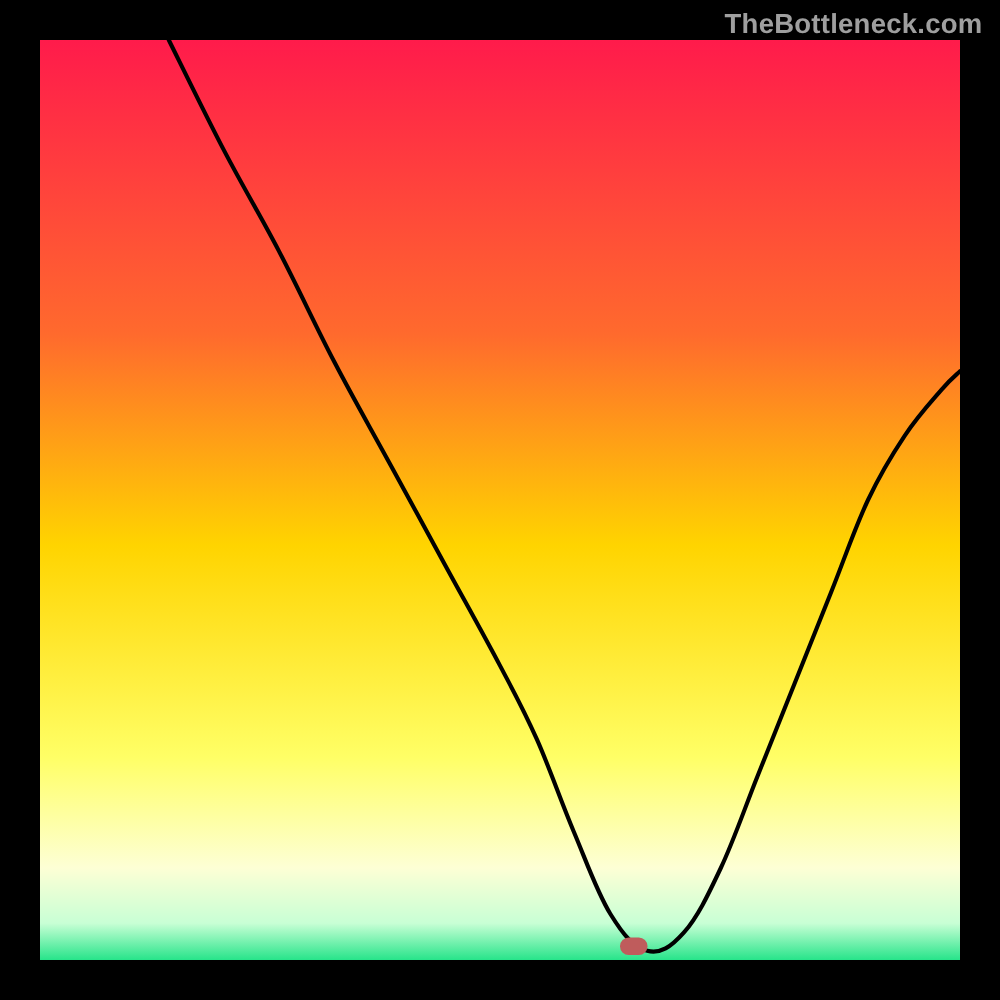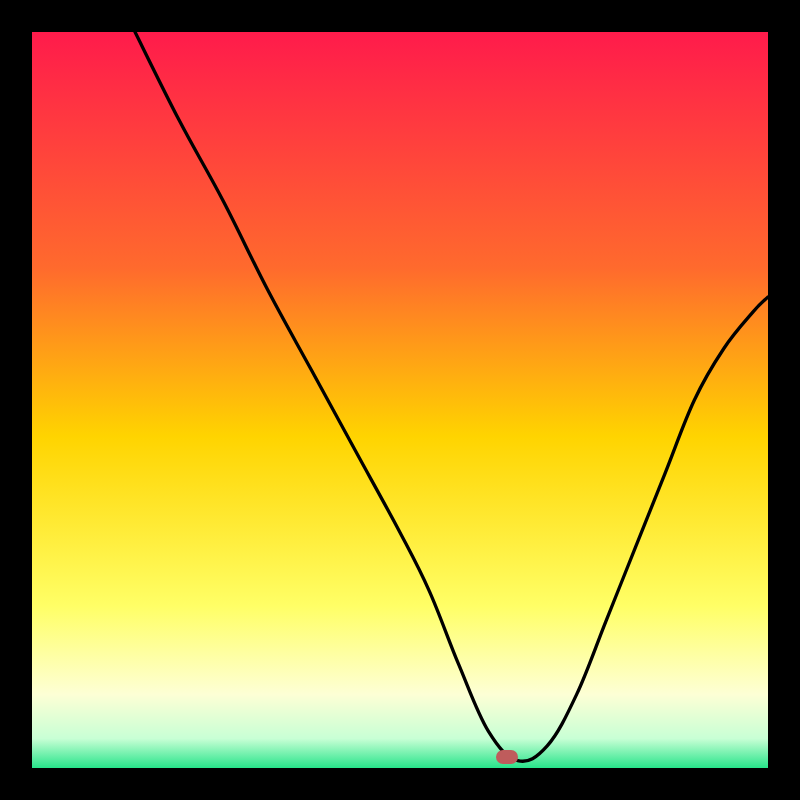--- a/index.html
+++ b/index.html
@@ -49,20 +49,21 @@
     font-size: 22px;
     font-weight: 600;
     letter-spacing: 0.2px;
   }
 </style>
 </head>
 <body>
 
 <div class="stage">
 
+  <div class="watermark">TheBottleneck.com</div>
 
   <div class="plot-area">
     <svg class="gradient-bg" viewBox="0 0 100 100" preserveAspectRatio="none" width="100%" height="100%">
       <defs>
         <linearGradient id="bgGrad" x1="0" y1="0" x2="0" y2="1">
             <stop offset="0%" stop-color="#ff1b4b"></stop>
             <stop offset="32%" stop-color="#ff6a2d"></stop>
             <stop offset="55%" stop-color="#ffd400"></stop>
             <stop offset="78%" stop-color="#ffff66"></stop>
             <stop offset="90%" stop-color="#fdffd5"></stop>

